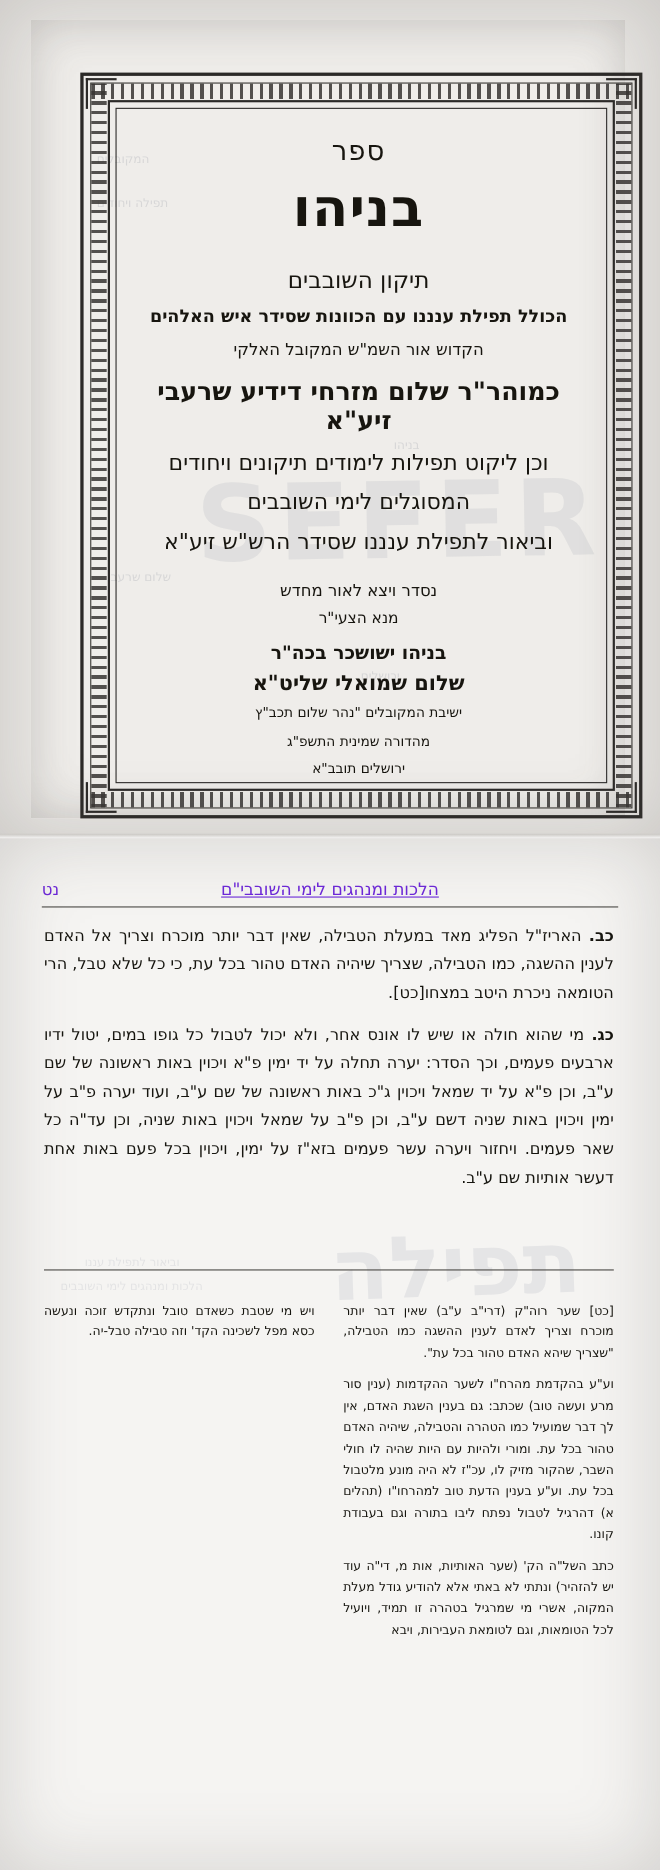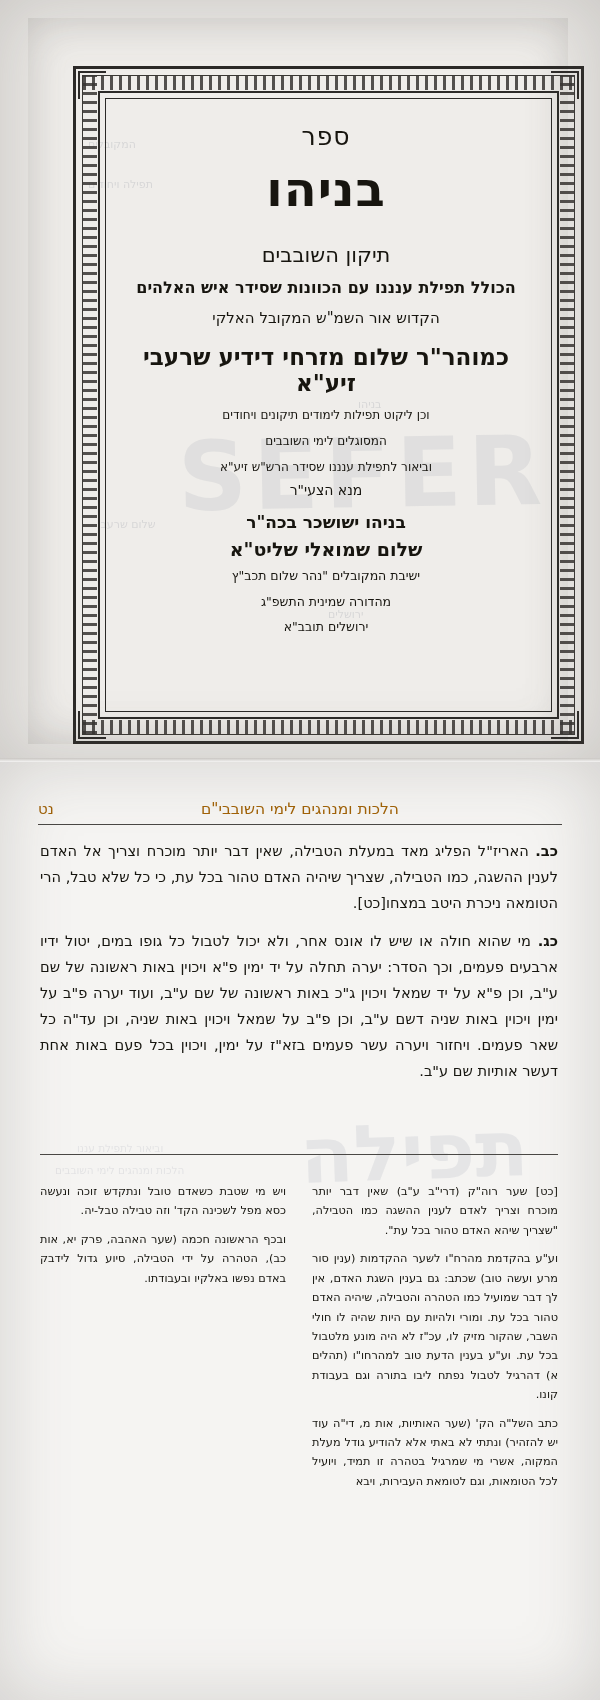--- a/index.html
+++ b/index.html
@@ -109,21 +109,21 @@
     text-align: center;
     color: #17150f;
     font-family: "DejaVu Sans", sans-serif;
   }
   .t-sefer      { font-size: 25px; margin-top: 16px; letter-spacing: 1px; }
   .t-name       { font-size: 48px; font-weight: bold; margin-top: 10px; letter-spacing: 1px; }
   .t-sub1       { font-size: 21px; margin-top: 26px; }
   .t-line       { font-size: 15px; margin-top: 11px; line-height: 1.45; }
   .t-line-b     { font-size: 16px; font-weight: bold; margin-top: 11px; }
   .t-big        { font-size: 23px; font-weight: bold; margin-top: 14px; }
-  .t-line2      { font-size: 12px; margin-top: 12px; }
+  .t-line2      { font-size: 20px; margin-top: 12px; }
   .t-mid        { font-size: 15px; margin-top: 24px; }
   .t-small      { font-size: 14px; margin-top: 8px; }
   .t-pub        { font-size: 17px; font-weight: bold; margin-top: 14px; }
   .t-pub2       { font-size: 19px; font-weight: bold; margin-top: 6px; }
   .t-foot       { font-size: 12.5px; margin-top: 7px; line-height: 1.5; }
 
   
   .text-photo {
     position: absolute;
     left: 0; top: 762px;
@@ -156,21 +156,22 @@
   }
 
   .hdr {
     position: absolute;
     left: 38px; top: 38px;
     width: 524px;
     direction: rtl;
     display: flex;
     align-items: baseline;
     justify-content: space-between;
-    color: #a16207;
+    color: #6d28d9;
+    text-decoration: underline;
   }
   .hdr-title { font-size: 15.5px; width: 100%; text-align: center; }
   .hdr-folio { font-size: 15px; position: absolute; left: 0; top: 0; }
 
   .hdr-rule {
     position: absolute;
     left: 38px; top: 62px;
     width: 524px;
     height: 1px;
     background: #4a4845;
@@ -265,20 +266,21 @@
       <div class="title-content">
         <div class="t-sefer">ספר</div>
         <div class="t-name">בניהו</div>
         <div class="t-sub1">תיקון השובבים</div>
         <div class="t-line-b">הכולל תפילת ענננו עם הכוונות שסידר איש האלהים</div>
         <div class="t-line">הקדוש אור השמ"ש המקובל האלקי</div>
         <div class="t-big">כמוהר"ר שלום מזרחי דידיע שרעבי זיע"א</div>
         <div class="t-line2">וכן ליקוט תפילות לימודים תיקונים ויחודים</div>
         <div class="t-line2">המסוגלים לימי השובבים</div>
         <div class="t-line2">וביאור לתפילת ענננו שסידר הרש"ש זיע"א</div>
+        <div class="t-mid">נסדר ויצא לאור מחדש</div>
         <div class="t-small">מנא הצעי"ר</div>
         <div class="t-pub">בניהו ישושכר בכה"ר</div>
         <div class="t-pub2">שלום שמואלי שליט"א</div>
         <div class="t-foot">ישיבת המקובלים "נהר שלום תכב"ץ</div>
         <div class="t-foot">מהדורה שמינית התשפ"ג</div>
         <div class="t-foot">ירושלים תובב"א</div>
       </div>
     </div>
     <div class="vignette"></div>
   </div>
@@ -312,21 +314,20 @@
       <div class="notes-rule"></div>
 
       <div class="notes-cols">
         <div class="notes-col">
           <p>[כט] שער רוה"ק (דרי"ב ע"ב) שאין דבר יותר מוכרח וצריך לאדם לענין ההשגה כמו הטבילה, "שצריך שיהא האדם טהור בכל עת".</p>
           <p>וע"ע בהקדמת מהרח"ו לשער ההקדמות (ענין סור מרע ועשה טוב) שכתב: גם בענין השגת האדם, אין לך דבר שמועיל כמו הטהרה והטבילה, שיהיה האדם טהור בכל עת. ומורי ולהיות עם היות שהיה לו חולי השבר, שהקור מזיק לו, עכ"ז לא היה מונע מלטבול בכל עת. וע"ע בענין הדעת טוב למהרחו"ו (תהלים א) דהרגיל לטבול נפתח ליבו בתורה וגם בעבודת קונו.</p>
           <p>כתב השל"ה הק' (שער האותיות, אות מ, די"ה עוד יש להזהיר) ונתתי לא באתי אלא להודיע גודל מעלת המקוה, אשרי מי שמרגיל בטהרה זו תמיד, ויועיל לכל הטומאות, וגם לטומאת העבירות, ויבא</p>
         </div>
         <div class="notes-col">
           <p>ויש מי שטבת כשאדם טובל ונתקדש זוכה ונעשה כסא מפל לשכינה הקד' וזה טבילה טבל-יה.</p>
-          <p>ובכף הראשונה חכמה (שער האהבה, פרק יא, אות כב), הטהרה על ידי הטבילה, סיוע גדול לידבק באדם נפשו באלקיו ובעבודתו.</p>
         </div>
       </div>
 
     </div>
     <div class="vignette"></div>
   </div>
 
 </div>
 
 </body></html>

